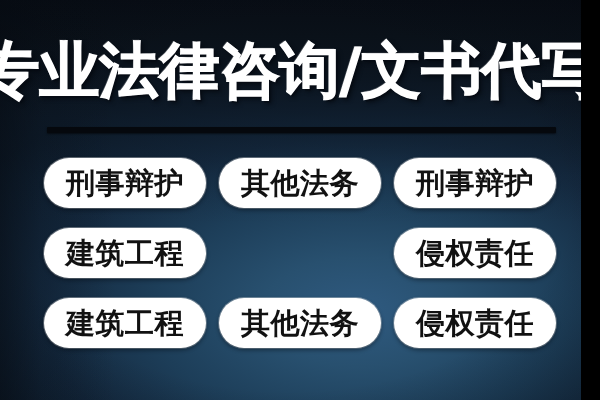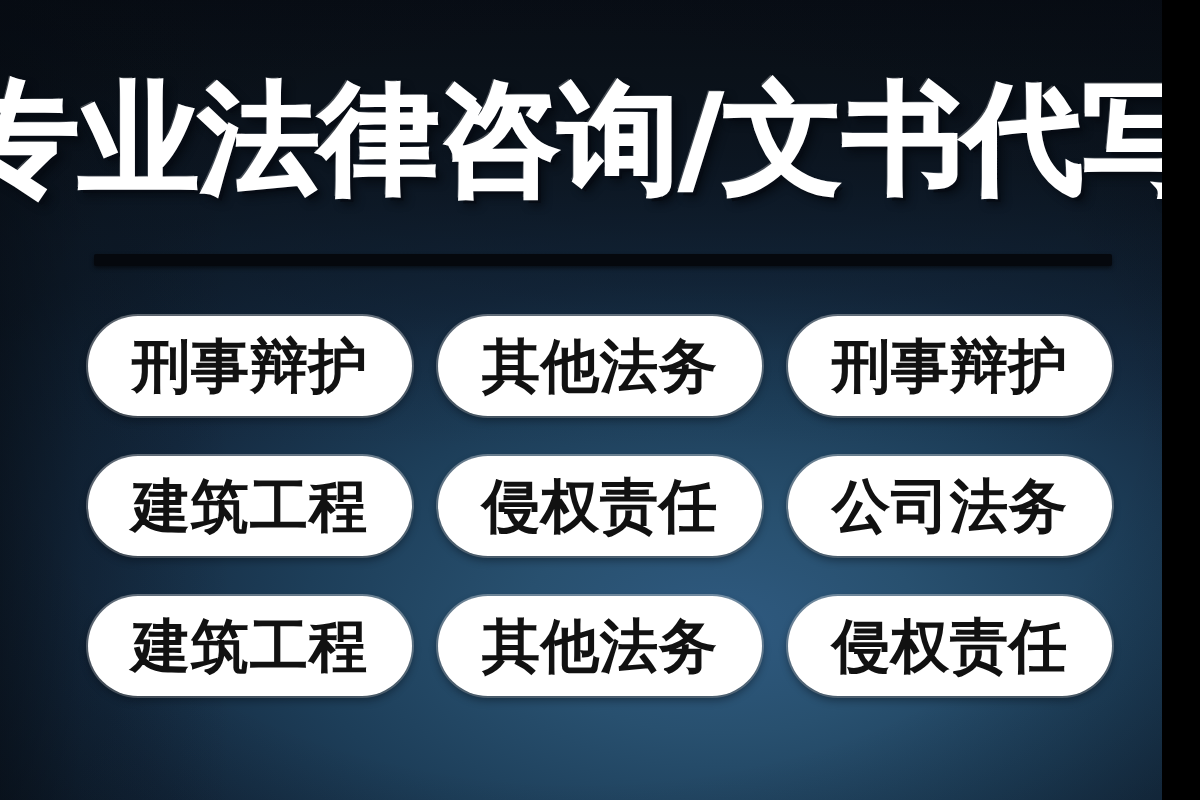--- a/index.html
+++ b/index.html
@@ -156,21 +156,20 @@
 
       <div class="pill-row">
         <div class="pill">刑事辩护</div>
         <div class="pill">其他法务</div>
         <div class="pill">刑事辩护</div>
       </div>
 
       <div class="pill-row">
         <div class="pill">建筑工程</div>
         <div class="pill">侵权责任</div>
-        <div class="pill">公司法务</div>
       </div>
 
       <div class="pill-row">
         <div class="pill">建筑工程</div>
         <div class="pill">其他法务</div>
         <div class="pill">侵权责任</div>
       </div>
 
     </div>
   </div>

